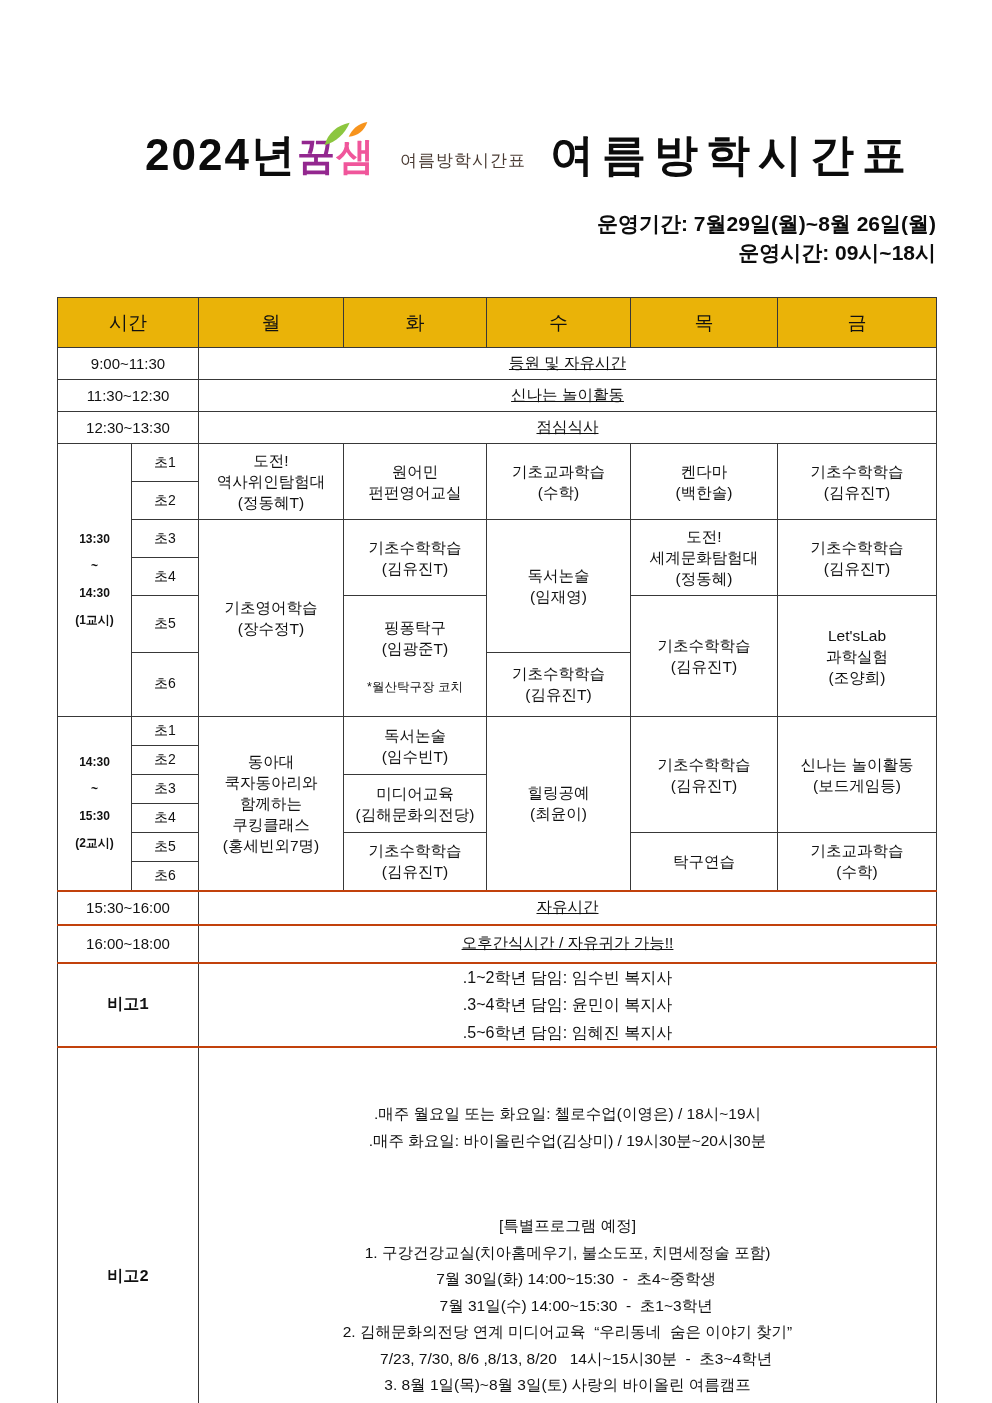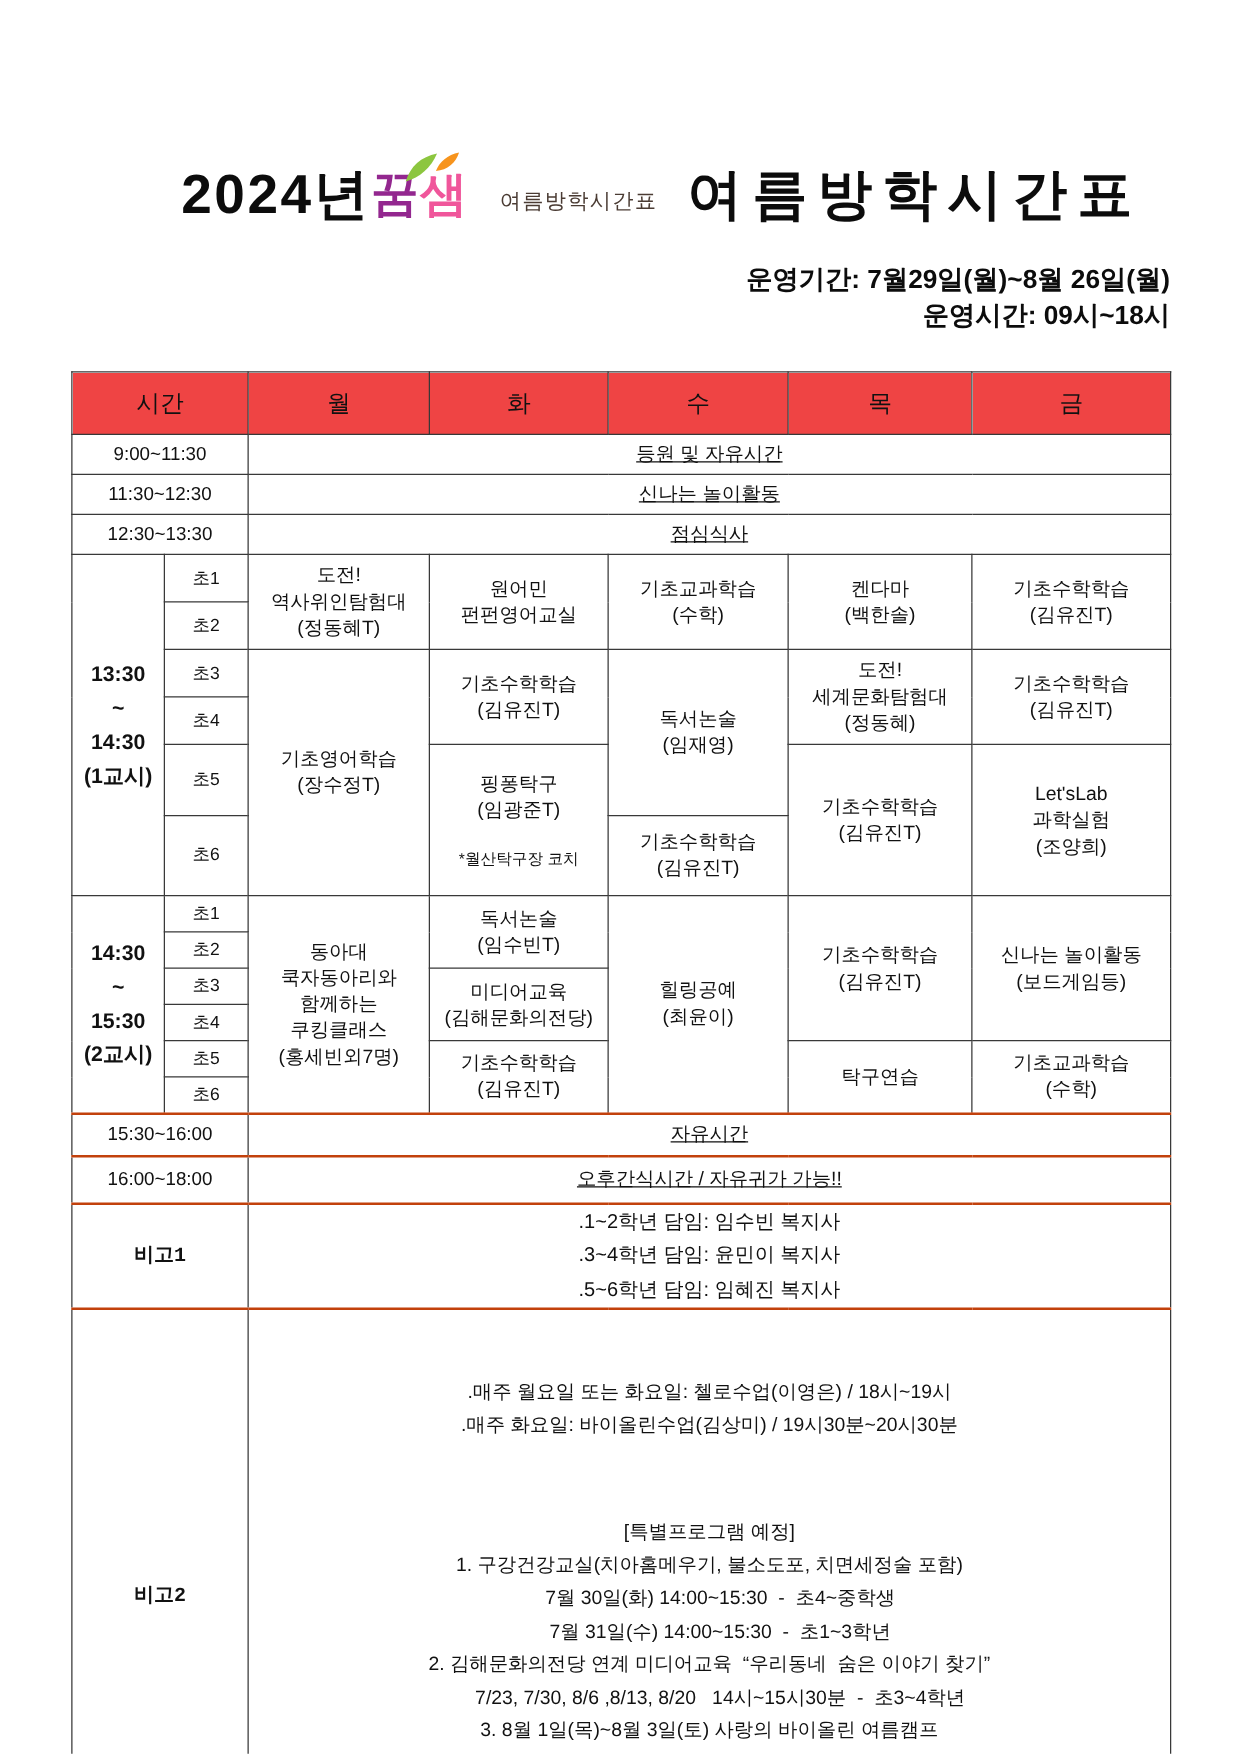--- a/index.html
+++ b/index.html
@@ -25,24 +25,24 @@
   .tt td, .tt th { border:1px solid #383838; text-align:center; vertical-align:middle; padding:0; overflow:hidden; }
   .tt tr.sep td { border-top:2px solid #c2410c; }
   .tt tr.h-hdr  { height:50px; }
   .tt tr.h-32   { height:32px; }
   .tt tr.h-38   { height:38px; }
   .tt tr.h-29   { height:29px; }
   .tt tr.h-34   { height:34px; }
   .tt tr.h-n1   { height:83px; }
   .tt tr.h-n2   { height:307px; }
 
-  .hdr th { background:#ef4444; font-size:19px; font-weight:400; }
+  .hdr th { background:#eab308; font-size:19px; font-weight:400; }
   .time   { font-weight:400; font-size:15px; }
   .act    { font-size:15.5px;text-decoration:underline; }
-  .ptime  { font-weight:700; font-size:17px; line-height:27px; white-space:pre-line; }
+  .ptime  { font-weight:700; font-size:12px; line-height:27px; white-space:pre-line; }
   .grade  { font-weight:400; font-size:14px; }
   .cell   { font-size:15.5px; line-height:21px; white-space:pre-line; }
   .cell-note { font-size:12.5px; line-height:15px; white-space:pre-line; }
   .nlabel { font-weight:700; font-size:16px;font-family:Liberation Mono, monospace; }
   .ntext  { text-align:left; white-space:pre-wrap; }
   .ntext1 { font-size:16px;   line-height:27.5px; padding:8px 6px 8px 13px; }
   .ntext2 { font-size:15.5px; line-height:26.5px; padding:7px 6px 7px 13px; }
   .n2-part2 { margin-top:6px; white-space:pre-wrap; }
 </style>
 </head>

